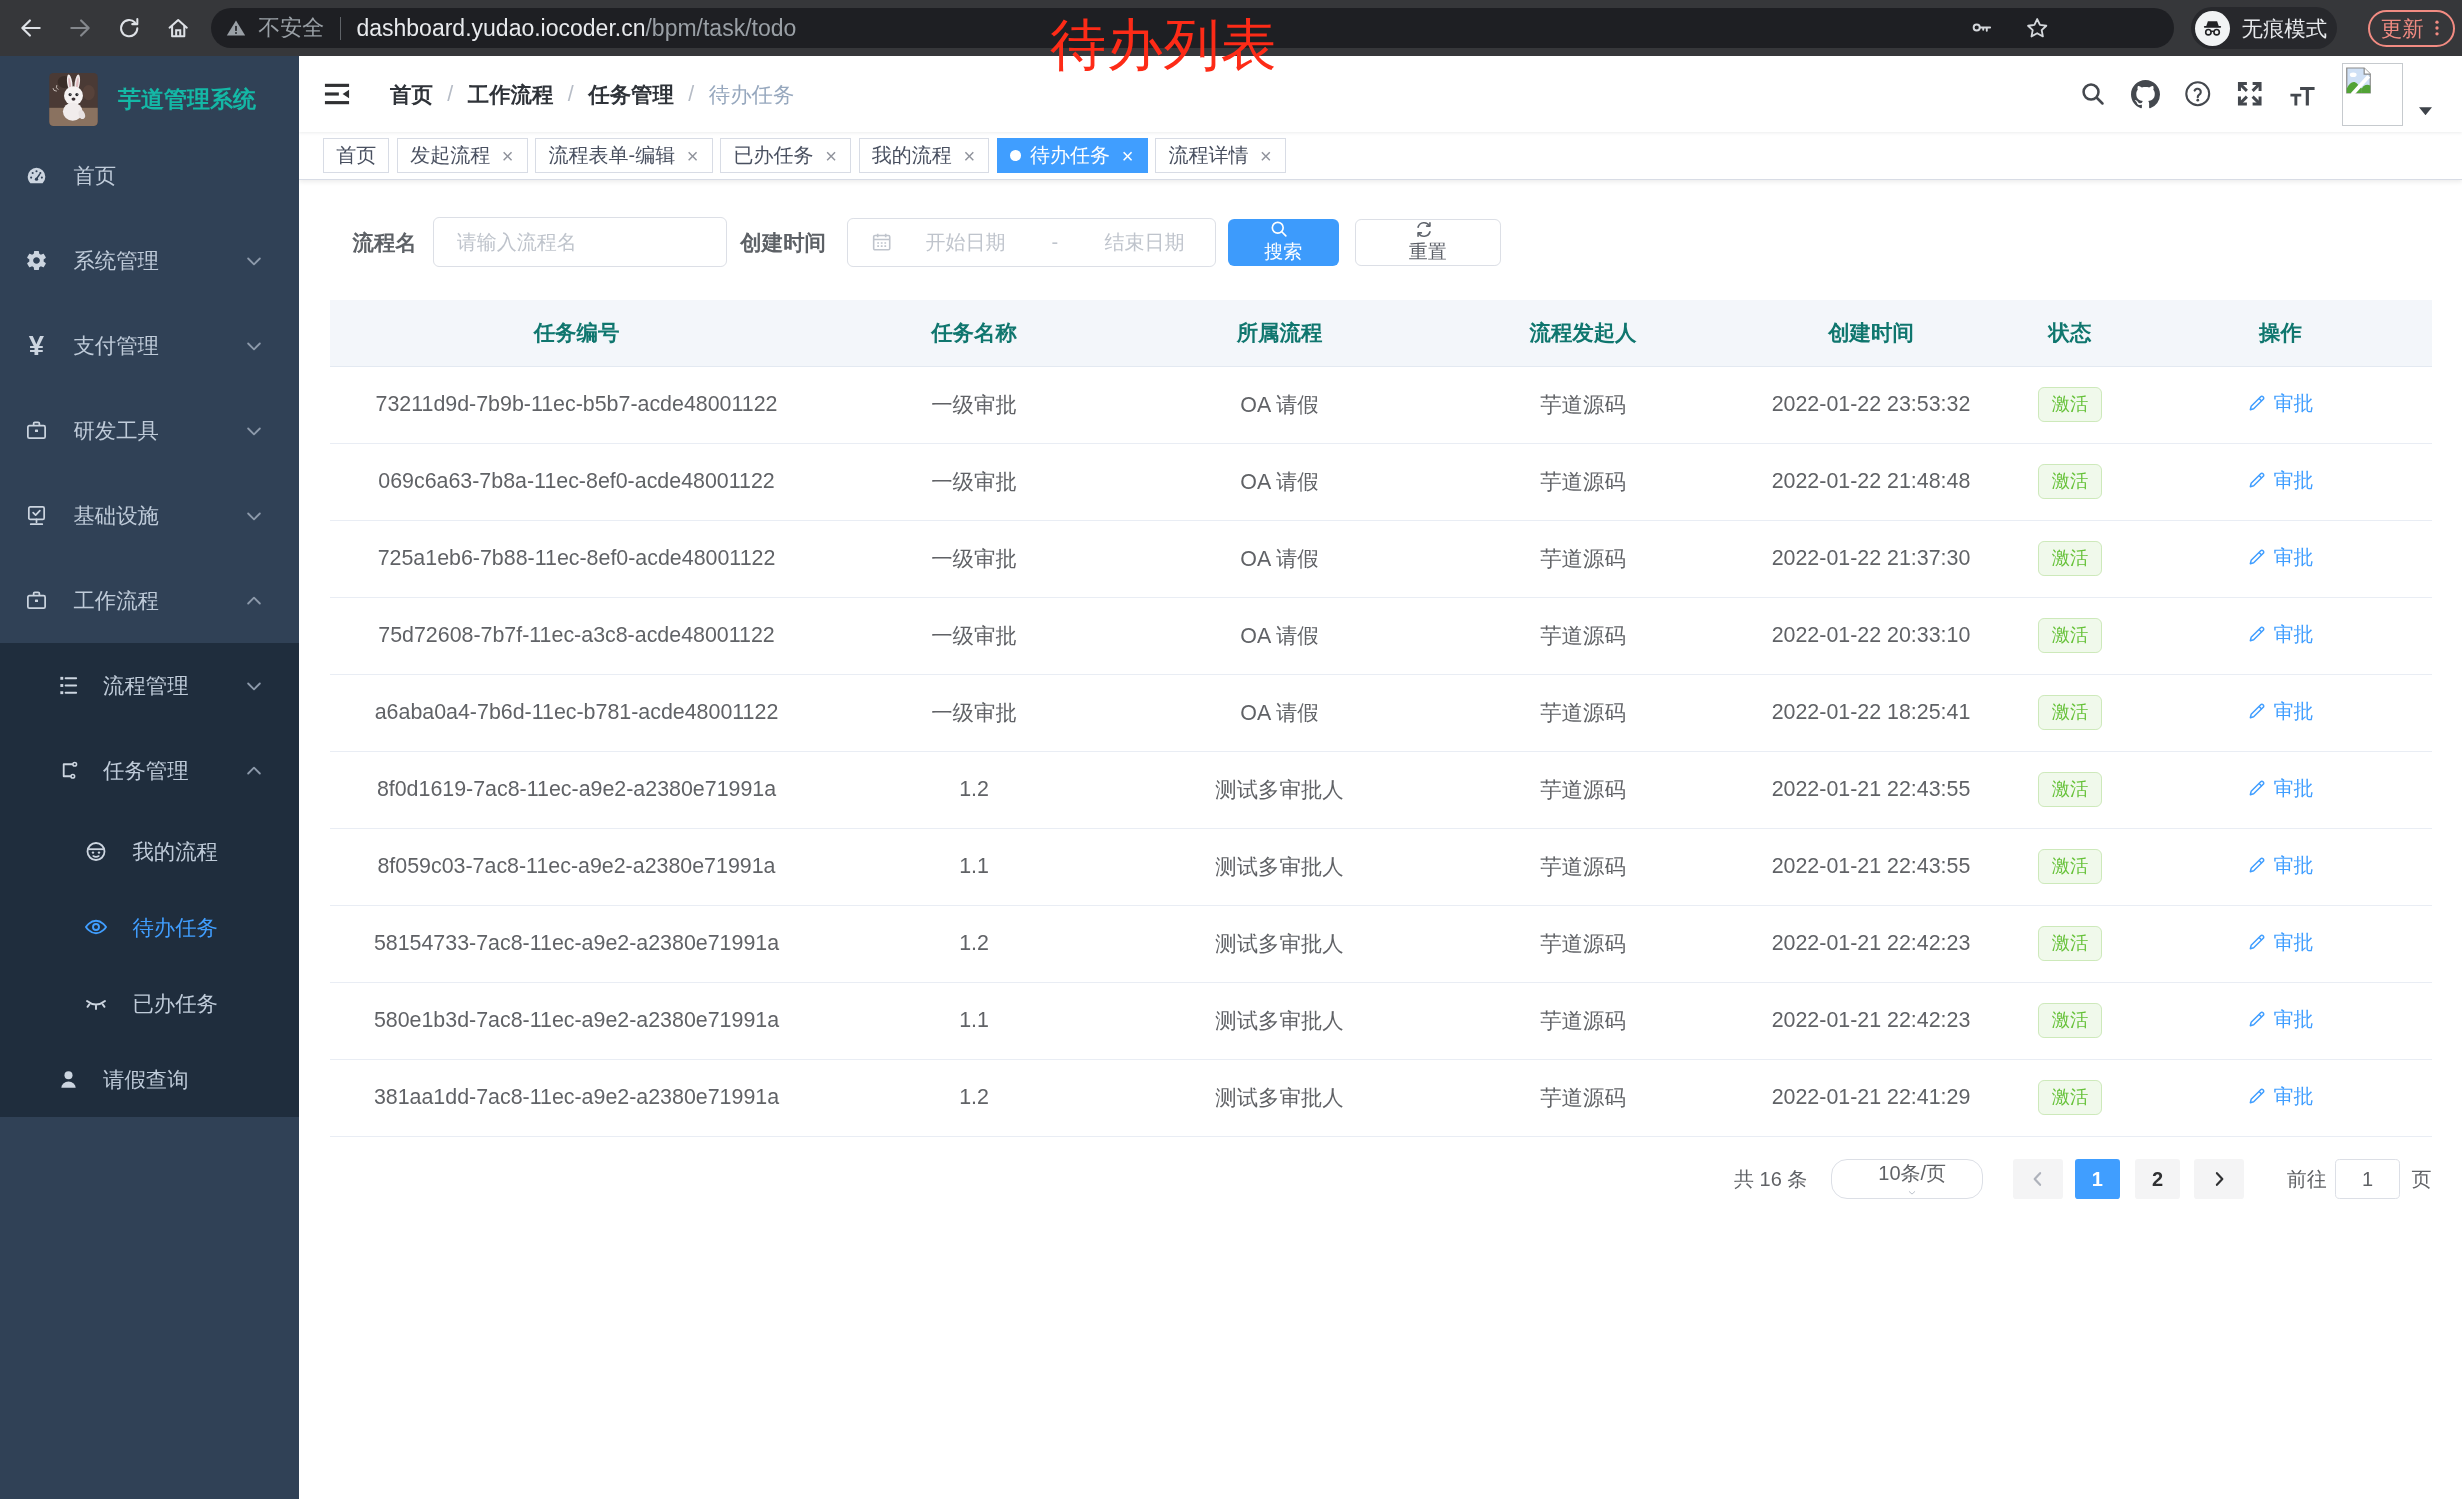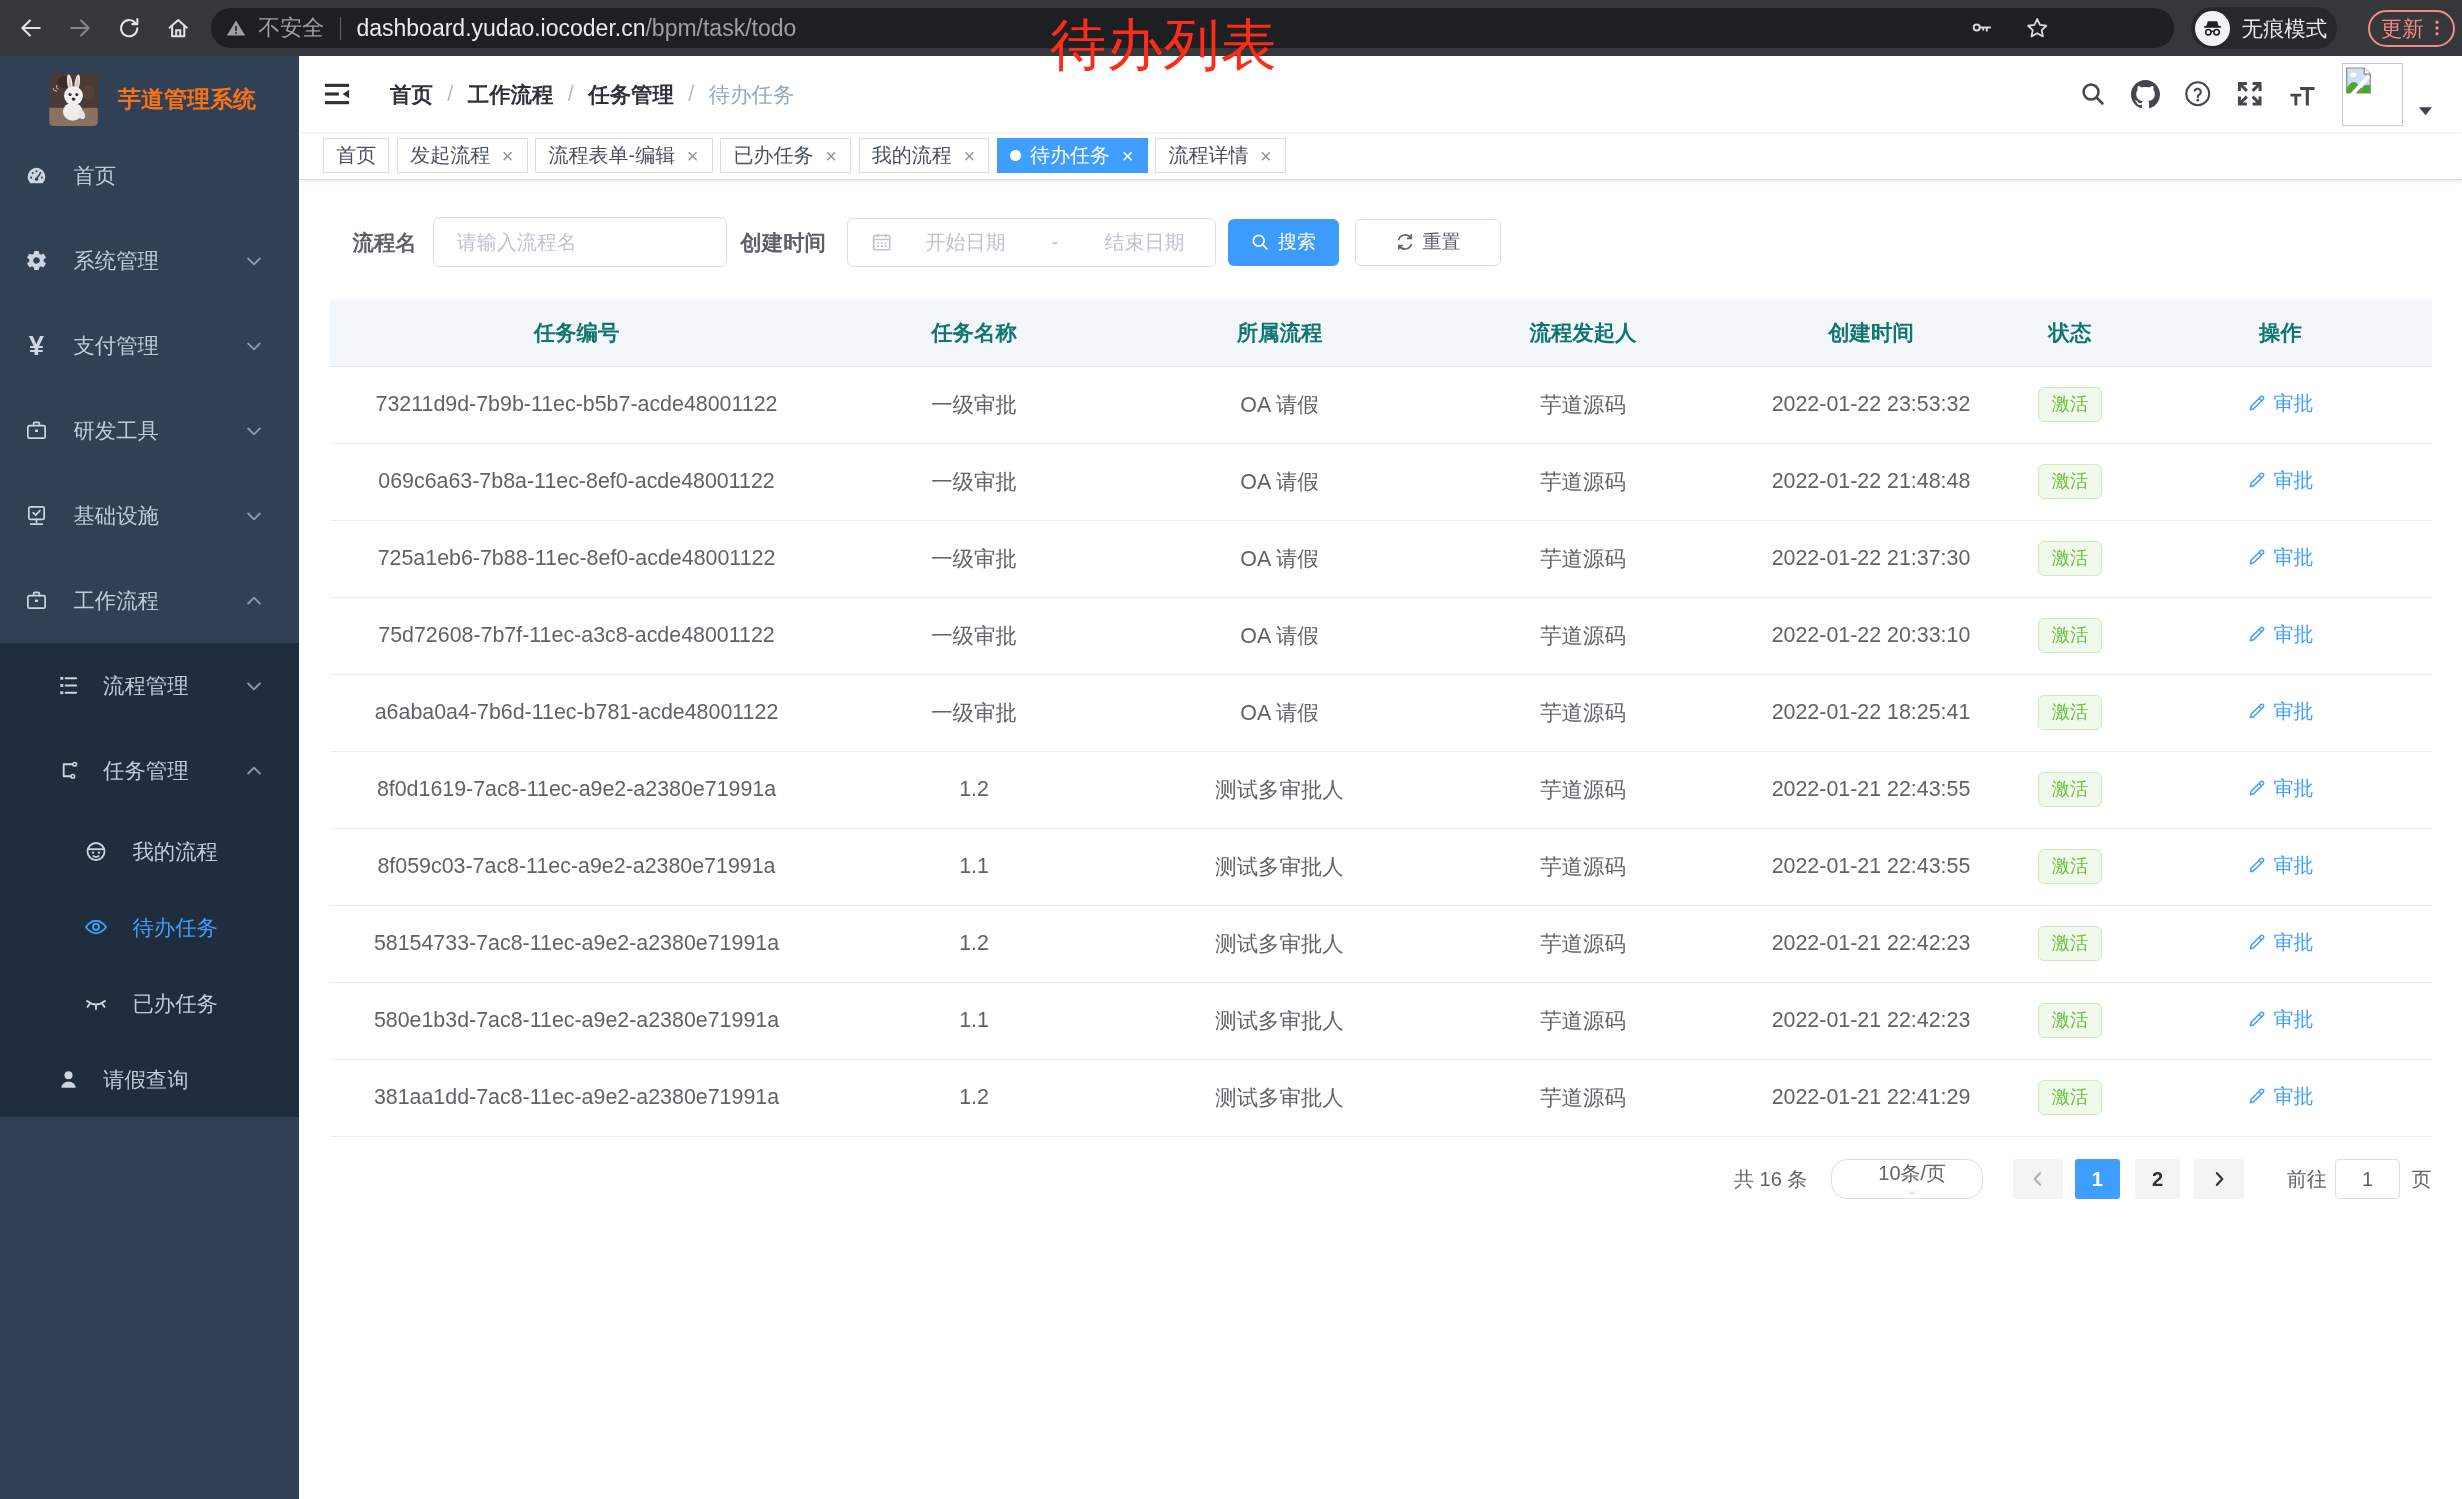--- a/index.html
+++ b/index.html
@@ -34,21 +34,21 @@
 .update-chip .ic { margin-left:3.1px; margin-right:-4.6px; }
 
 
 .red-note { position:absolute; left:1050px; top:13.7px; font-size:56px; line-height:1.12;
   color:#fd2b17; z-index:99; letter-spacing:0.8px; white-space:nowrap; }
 
 
 .sidebar { position:absolute; left:0; top:56px; width:299px; height:1443px; background:#304156; z-index:10; }
 .logo-row { height:77px; display:flex; align-items:center; padding-left:49px; }
 .logo-img { width:49px; height:53px; border-radius:4.6px; overflow:hidden; flex:0 0 auto; margin-top:10.7px; }
-.logo-title { color:#f97316; font-size:23px; font-weight:bold; margin-left:20px; margin-top:10.7px; white-space:nowrap; }
+.logo-title { color:#14b8a6; font-size:23px; font-weight:bold; margin-left:20px; margin-top:10.7px; white-space:nowrap; }
 .menu-item { display:flex; align-items:center; position:relative; color:#bfcbd9; font-size:21.4px; cursor:pointer; }
 .menu-item.lvl1 { height:85px; padding-left:24.4px; }
 .menu-item.lvl2 { height:85px; padding-left:56px; }
 .menu-item.lvl3 { height:76px; padding-left:84px; }
 .menu-item.lvl2.short { height:76px; }
 .mi-icon { width:24px; display:flex; justify-content:center; color:#ccd5e0; flex:0 0 auto; }
 .yen-glyph { font-size:27.5px; font-weight:bold; line-height:1; color:#ccd5e0; }
 .menu-item.lvl1 .mi-label { margin-left:25px; }
 .menu-item.lvl2 .mi-label { margin-left:23px; }
 .menu-item.lvl3 .mi-label { margin-left:24.4px; }
@@ -94,21 +94,21 @@
 .name-input::placeholder { color:#bfc4cc; }
 .f-label.time { margin-left:13.7px; }
 .date-box { margin-left:20.6px; width:369px; height:49px; border:1.5px solid #dcdfe6; border-radius:6.1px;
   display:flex; align-items:center; background:#fff; }
 .date-box .cal { color:#bfc4cc; margin-left:23px; flex:0 0 auto; }
 .d-ph { font-size:20px; color:#bfc4cc; white-space:nowrap; }
 .d-start { margin-left:17px; width:113px; text-align:center; }
 .d-sep { width:66px; text-align:center; color:#bfc4cc; font-size:20px; }
 .d-end { width:113px; text-align:center; }
 .btn { height:47px; border-radius:6.1px; display:flex; align-items:center; justify-content:center;
-  font-size:19px; cursor:pointer; white-space:nowrap; }
+  font-size:19px; cursor:pointer; white-space:nowrap;flex-direction:column; }
 .btn-search { margin-left:12.2px; width:111px; background:#3d9bfc; color:#fff; border:none; }
 .btn-search .ic { margin-right:7.6px; }
 .btn-reset { margin-left:16px; width:146px; background:#fff; color:#5a5e66; border:1.5px solid #dcdfe6; }
 .btn-reset .ic { margin-right:7.6px; color:#5f646c; }
 
 
 .task-table { position:absolute; left:30.5px; top:244px; width:2102px; border-collapse:collapse; table-layout:fixed; }
 .task-table th { height:66px; background:#f3f6fa; color:#0f766e; font-size:21.4px; font-weight:bold;
   text-align:center; border-bottom:1.5px solid #e3e9f1; }
 .task-table td { height:77px; font-size:21.4px; color:#606266; text-align:center;

